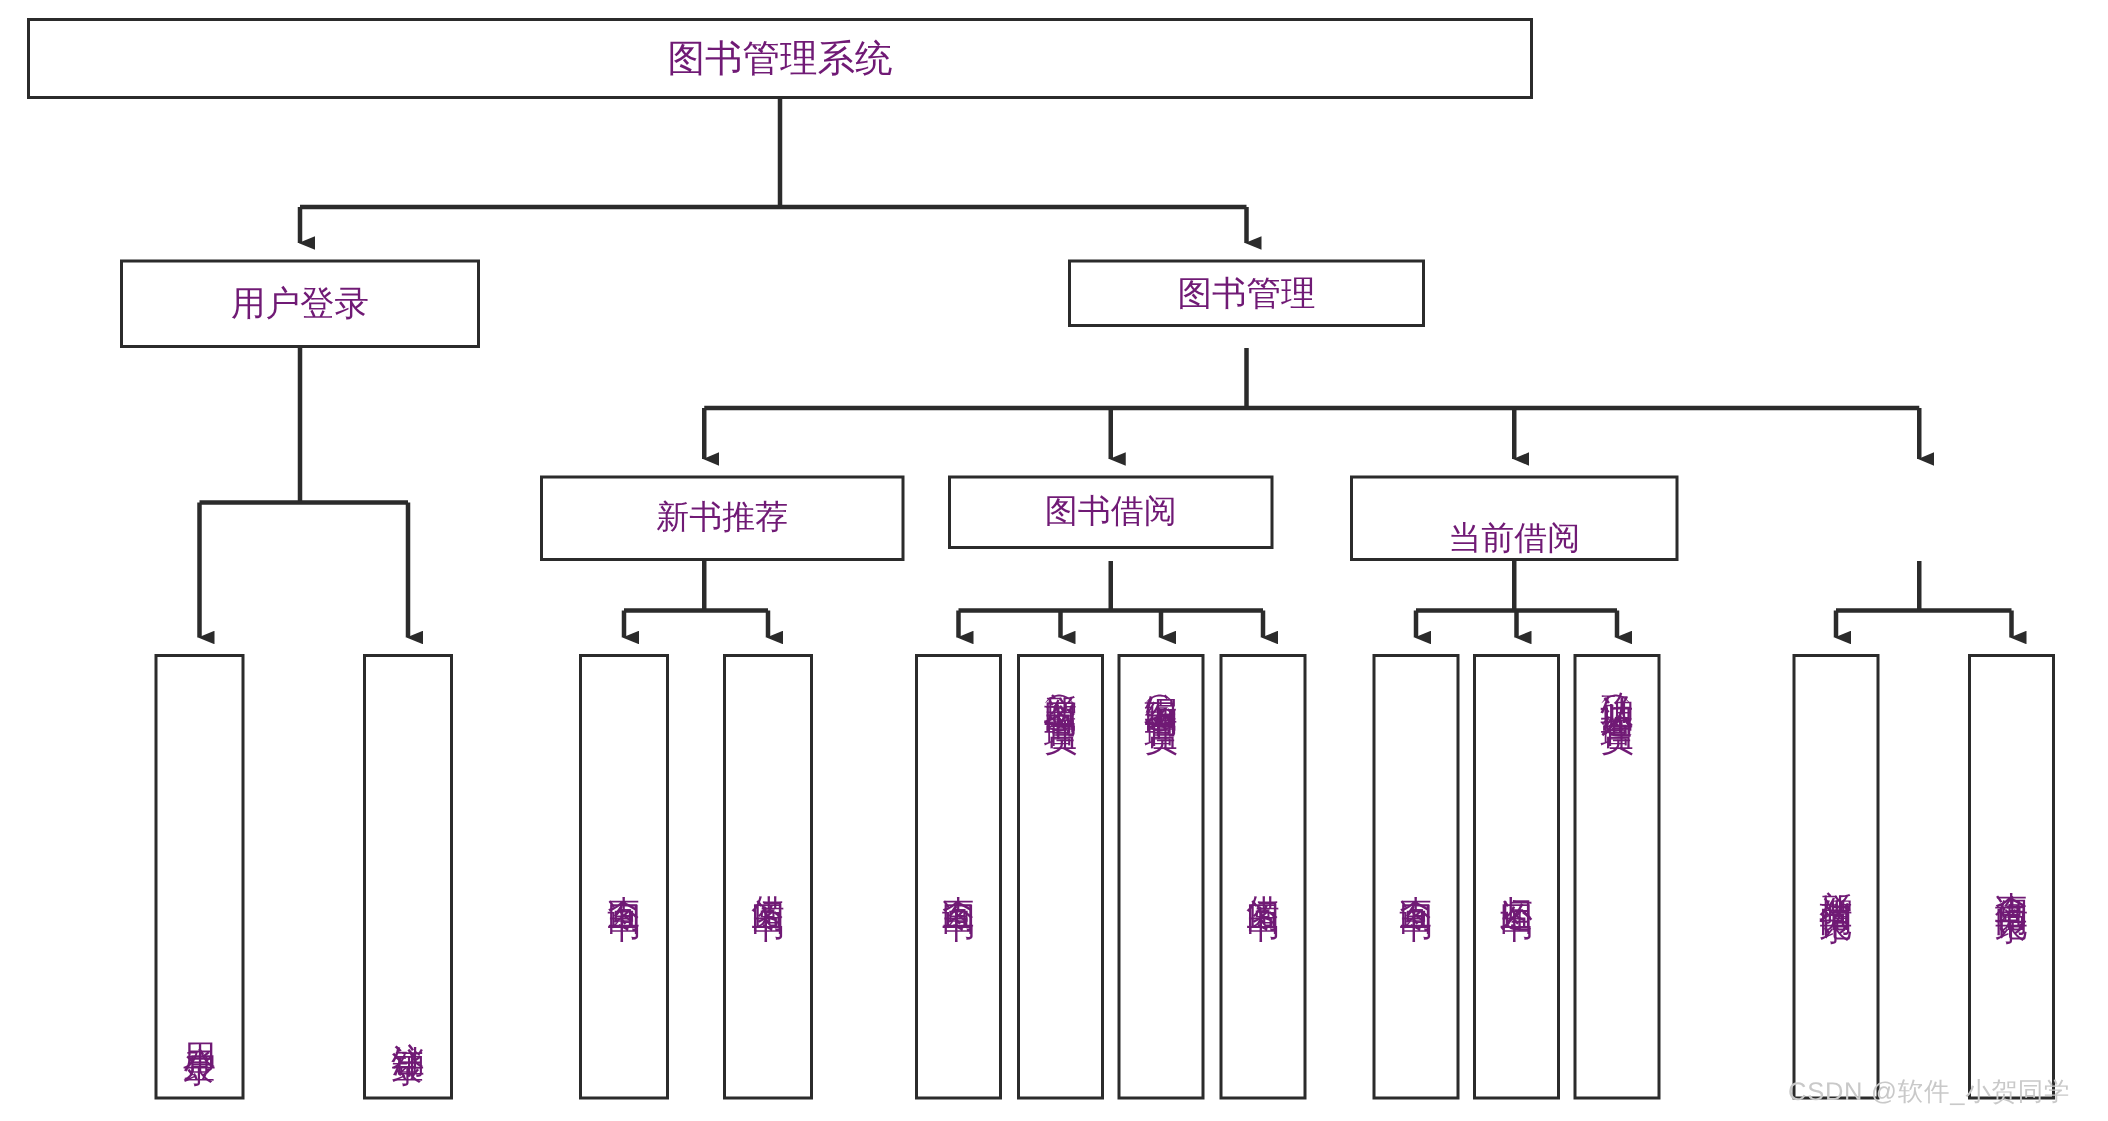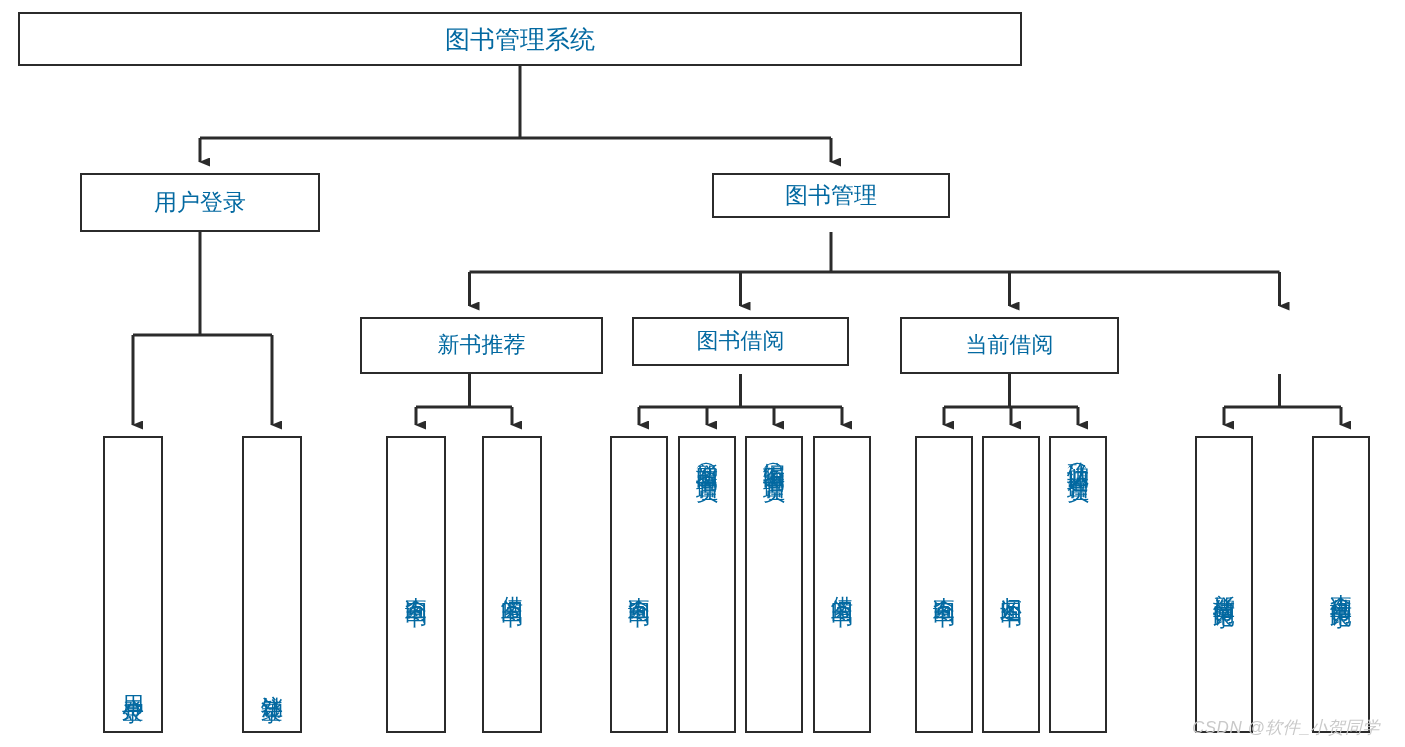--- a/index.html
+++ b/index.html
@@ -33,21 +33,21 @@
     background: #ffffff;
     color: #3a3a3a;
     display: flex;
     align-items: center;
     justify-content: center;
     z-index: 2;
   }
   .node-label {
     display: block;
     line-height: 1.12;
-    color: #0369a1;
+    color: #701a75;
     white-space: nowrap;
   }
   
   .lvl-root {
     font-size: 25px;
   }
   
   .lvl-1 {
     font-size: 23px;
   }
@@ -136,21 +136,21 @@
   <div class="node lvl-1" style="left: 712px; top: 173px; width: 238px; height: 45px;">
     <span class="node-label">图书管理</span>
   </div>
 
   <div class="node lvl-2" style="left: 360px; top: 317px; width: 243px; height: 57px;">
     <span class="node-label">新书推荐</span>
   </div>
   <div class="node lvl-2" style="left: 632px; top: 317px; width: 217px; height: 49px;">
     <span class="node-label">图书借阅</span>
   </div>
-  <div class="node lvl-2" style="left: 900px; top: 317px; width: 219px; height: 57px;">
+  <div class="node lvl-2" style="left: 900px; top: 317px; width: 219px; height: 57px; align-items: flex-end;">
     <span class="node-label">当前借阅</span>
   </div>
 
   <div class="node leaf" style="left: 103px; top: 436px; width: 60px; height: 297px; align-items: flex-end; padding-top: 0px; padding-bottom: 42px;">
     <span class="node-label">用户登录</span>
   </div>
   <div class="node leaf" style="left: 242px; top: 436px; width: 60px; height: 297px; align-items: flex-end; padding-top: 0px; padding-bottom: 42px;">
     <span class="node-label">注销登录</span>
   </div>
   <div class="node leaf" style="left: 386px; top: 436px; width: 60px; height: 297px; align-items: center; padding-top: 0px;">
@@ -180,15 +180,15 @@
   <div class="node leaf" style="left: 1049px; top: 436px; width: 58px; height: 297px; align-items: flex-start; padding-top: 6px;">
     <span class="node-label">确认归还（管理员）</span>
   </div>
   <div class="node leaf" style="left: 1195px; top: 436px; width: 58px; height: 297px; align-items: center; padding-top: 0px;">
     <span class="node-label">新增借阅记录</span>
   </div>
   <div class="node leaf" style="left: 1312px; top: 436px; width: 58px; height: 297px; align-items: center; padding-top: 0px;">
     <span class="node-label">查询借阅记录</span>
   </div>
 
-  <div class="watermark" style="left:1192px; top:716px;font-style:italic;">CSDN @软件_小贺同学</div>
+  <div class="watermark" style="left:1192px; top:716px;">CSDN @软件_小贺同学</div>
 
 </div>
 
 </body></html>

